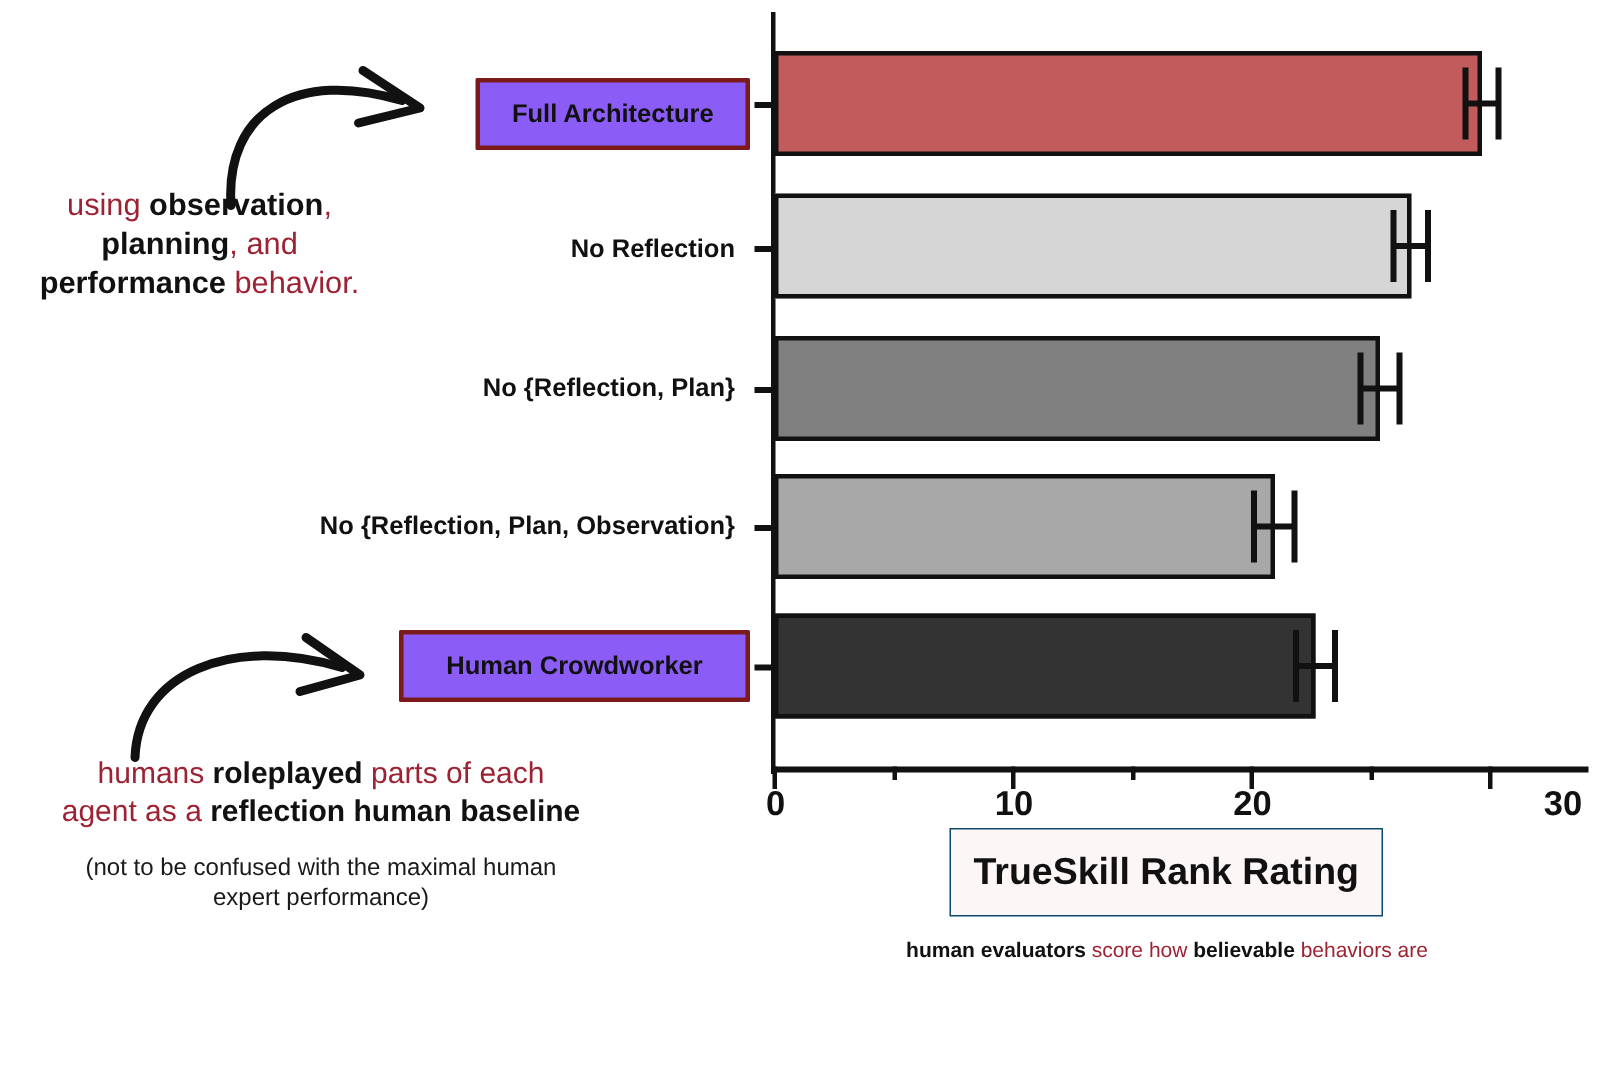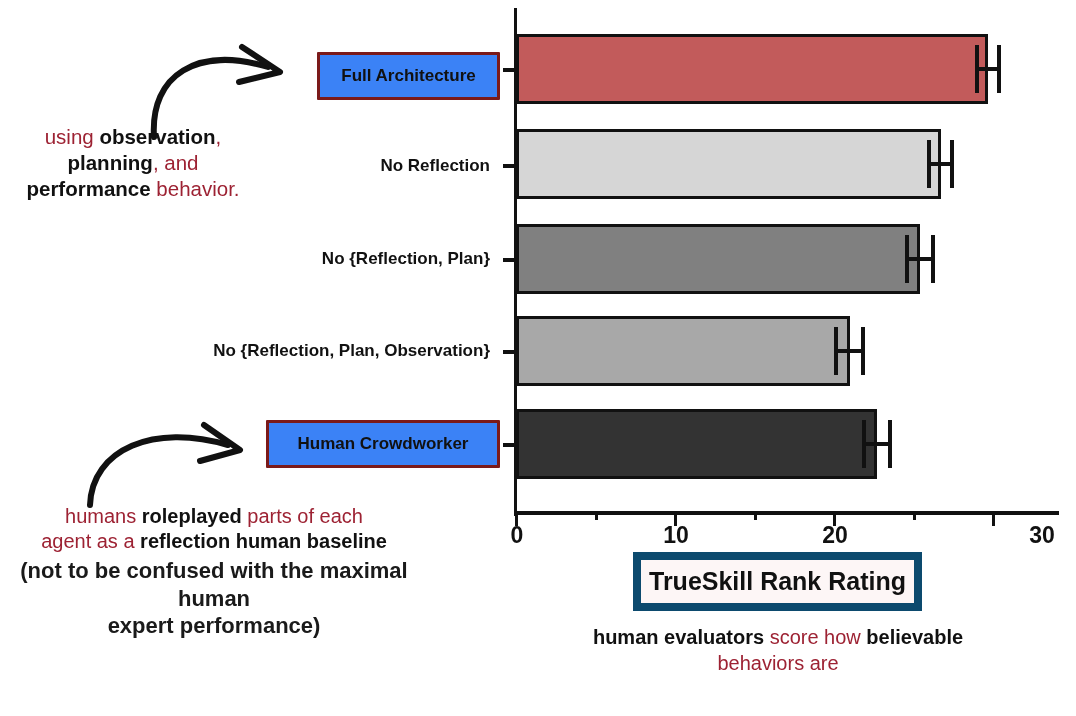--- a/index.html
+++ b/index.html
@@ -37,24 +37,24 @@
   }
   #annot-bottom {
     left: 4px;
     top: 504px;
     width: 420px;
     font-size: 20px;
     font-weight: 500;
   }
   #annot-bottom .sub {
     display: block;
-    margin-top: 3px;
+    margin-top: 15px;
     color: #1a1a1a;
-    font-size: 22px;
-    font-weight: 700;
+    font-size: 16px;
+    font-weight: 400;
     line-height: 1.24;
   }
 
   
   .arrow-svg {
     position: absolute;
     pointer-events: none;
   }
 
   
@@ -62,21 +62,21 @@
     position: absolute;
     text-align: right;
     font-size: 17px;
     font-weight: bold;
     color: #111111;
     white-space: nowrap;
     transform: translateY(-50%);
   }
   .cat-label.boxed {
     border: 3px solid #7b1a1a;
-    background: #3b82f6;
+    background: #8b5cf6;
     text-align: center;
     padding: 11px 14px;
     border-radius: 1px;
   }
 
   
   #plot {
     position: absolute;
     left: 0;
     top: 0;
@@ -128,39 +128,39 @@
     transform: translateX(-50%);
   }
 
   
   #axis-title-box {
     position: absolute;
     left: 633px;
     top: 552px;
     width: 289px;
     height: 59px;
-    border: 8px solid #0c4a6e;
+    border: 1px solid #0c4a6e;
     background: #fdf6f6;
     box-sizing: border-box;
     display: flex;
     align-items: center;
     justify-content: center;
     font-size: 25px;
     font-weight: bold;
     color: #111111;
   }
 
   
   #caption {
     position: absolute;
     left: 548px;
     top: 625px;
     width: 460px;
     text-align: center;
-    font-size: 20px;
+    font-size: 14px;
     line-height: 1.28;
     color: #9d2233;
     font-weight: 500;
   }
   #caption b { color: #111111; font-weight: bold; }
 
   
   #watermark {
     position: absolute;
     left: 804px;

